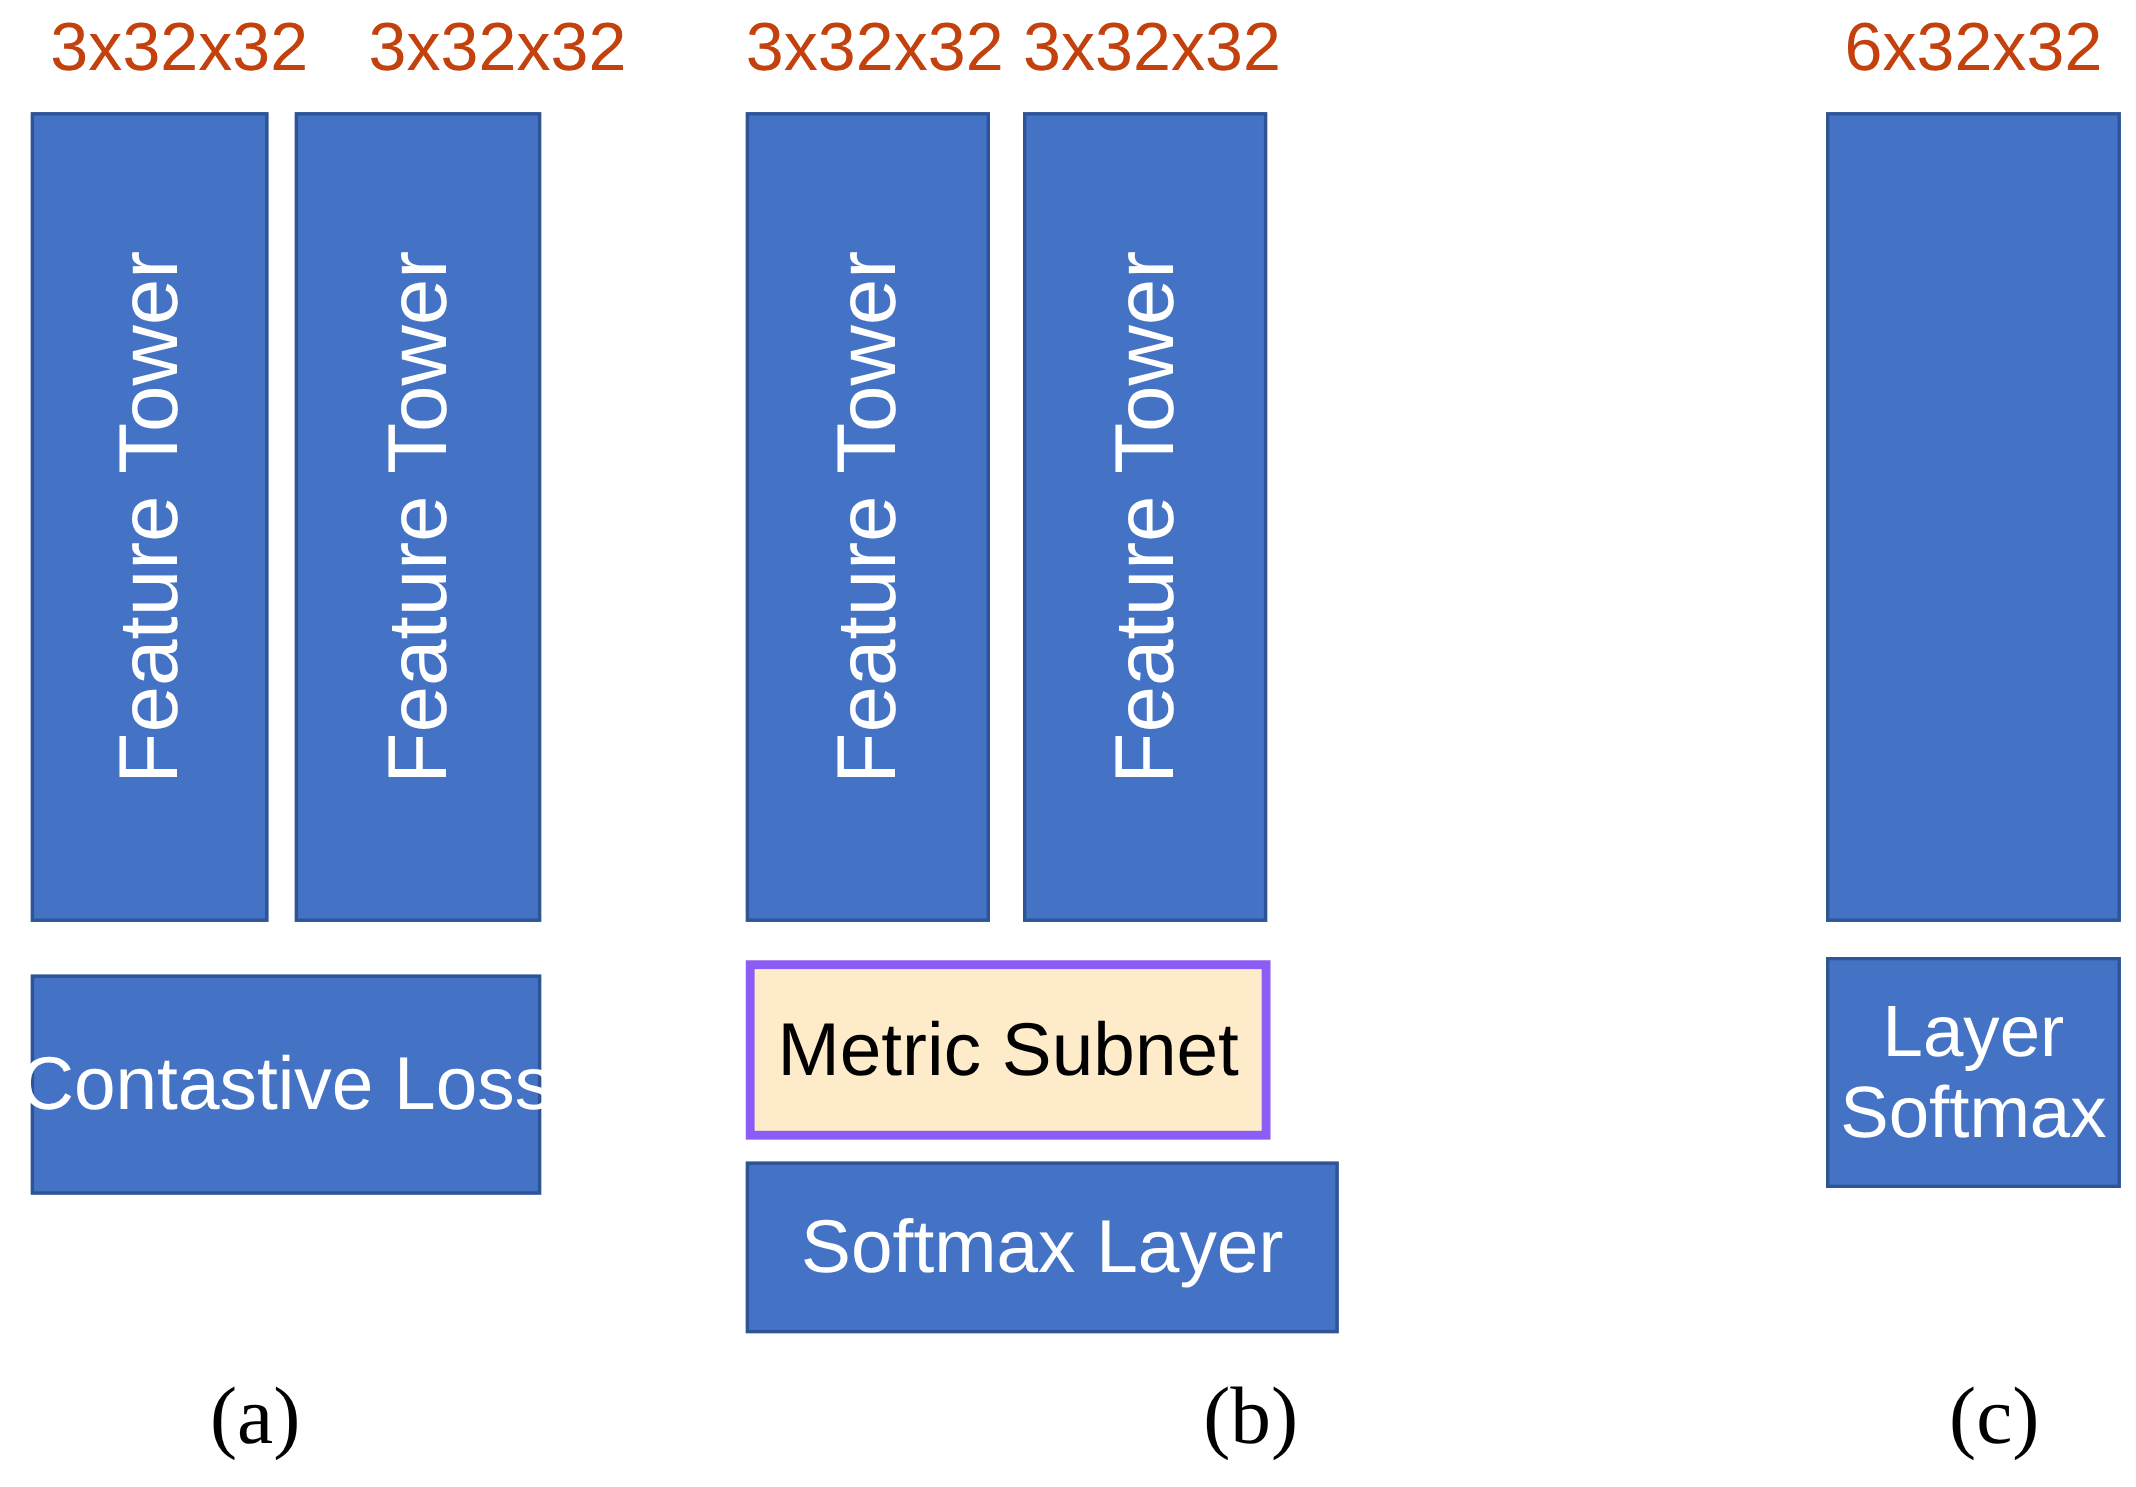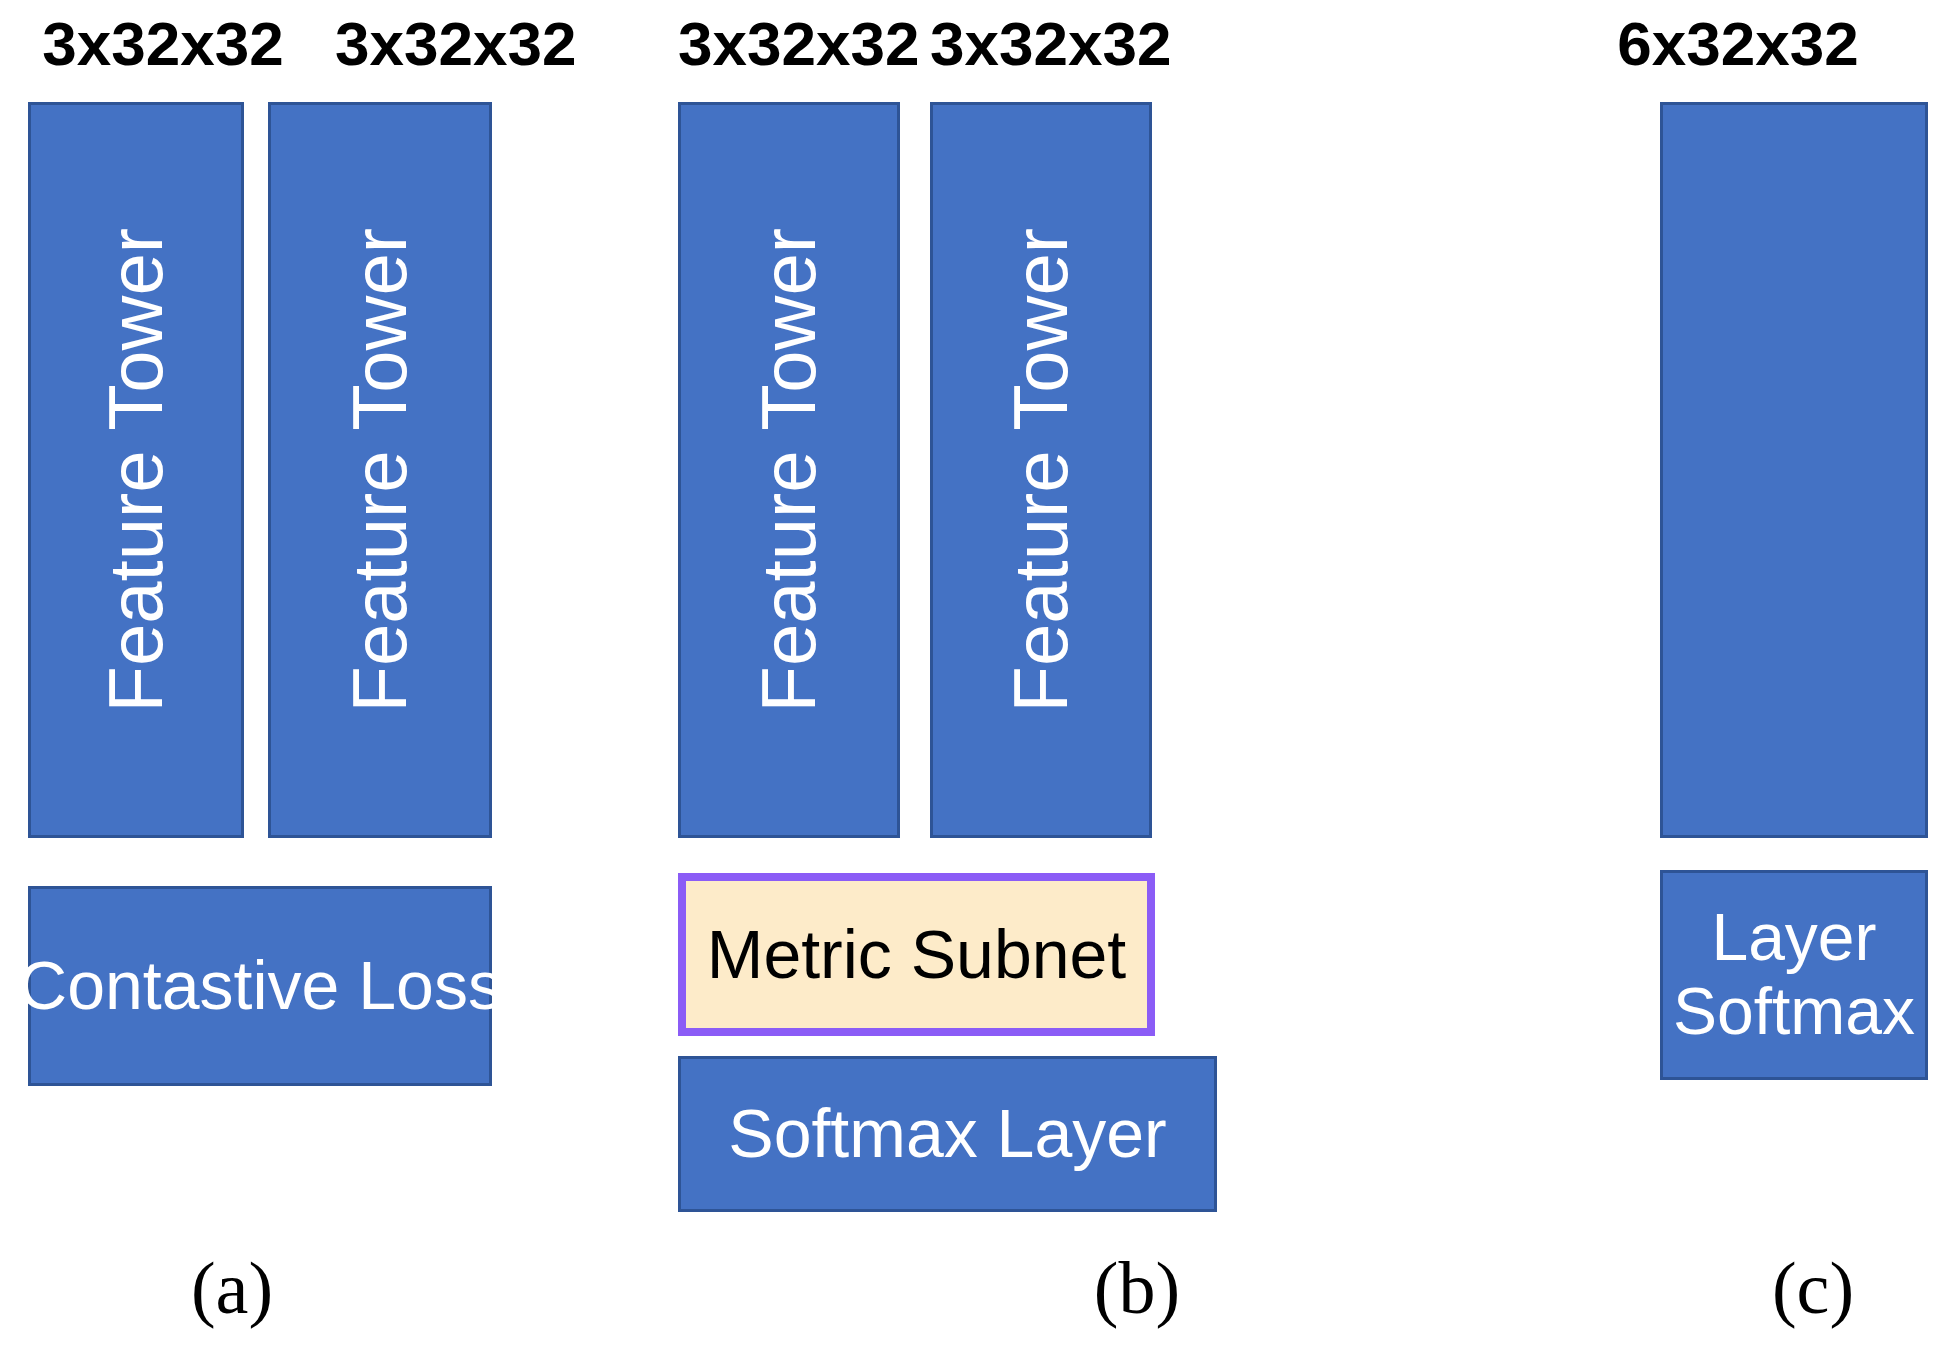--- a/index.html
+++ b/index.html
@@ -42,24 +42,23 @@
     writing-mode: vertical-rl;
     transform: rotate(180deg);
     white-space: nowrap;
     font-size: 76px;
     letter-spacing: 0px;
   }
 
   .dim-label {
     position: absolute;
     font-size: 62px;
-    color: #000000;
+    color: #c2410c;
     text-align: center;
     white-space: nowrap;
-    font-weight: bold;
   }
 
   .caption {
     position: absolute;
     font-family: "Liberation Serif", serif;
     font-size: 74px;
     color: #000000;
     text-align: center;
     white-space: nowrap;
   }
@@ -119,21 +118,21 @@
 
     <div class="box box-blue" style="left:678px; top:1056px; width:539px; height:156px;">
       <span class="h-label">Softmax Layer</span>
     </div>
 
     <div class="caption" style="left:1017px; top:1246px; width:240px;">(b)</div>
   </div>
 
   <div>
 
-    <div class="dim-label" style="left:1604px; top:8px; width:268px;">6x32x32</div>
+    <div class="dim-label" style="left:1660px; top:8px; width:268px;">6x32x32</div>
 
     <div class="box box-blue" style="left:1660px; top:102px; width:268px; height:736px;">
       <span class="vert-label"></span>
     </div>
 
     <div class="box box-blue" style="left:1660px; top:870px; width:268px; height:210px; flex-direction:column;">
       <span class="h-label-2">Layer</span>
       <span class="h-label-2">Softmax</span>
     </div>
 

